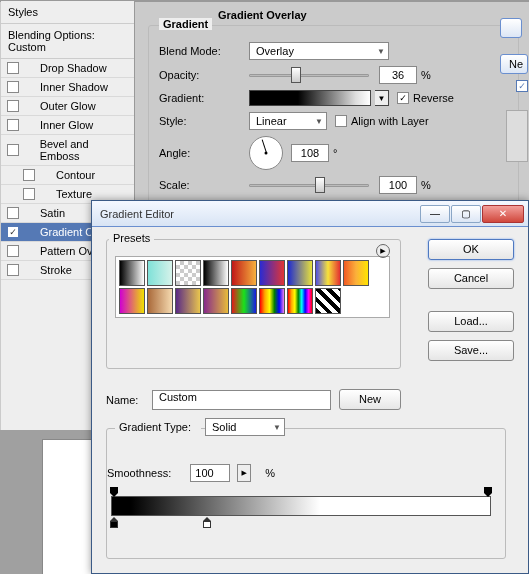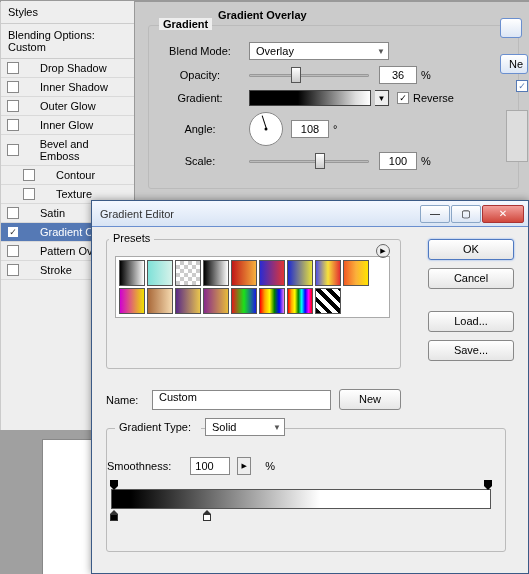--- a/index.html
+++ b/index.html
@@ -14,21 +14,21 @@
   .ls-row.indent { padding-left: 22px; }
   .ls-row.selected { background: #5579b5; color: #fff; }
   .ls-chk { width: 12px; height: 12px; border: 1px solid #888; background: #fff; margin-right: 5px; display: inline-flex; align-items: center; justify-content: center; font-size: 9px; color: #333; }
   .ls-row.selected .ls-chk { background: #fff; border-color: #5579b5; color:#333; }
 
   .ls-main { position: absolute; top: 0; left: 135px; width: 395px; padding: 6px 12px; height:430px;}
   .ls-main .section-title { font-weight: bold; margin: 2px 0 4px 70px; }
   .ls-group { border: 1px solid #bbb; border-radius: 3px; padding: 10px 10px 12px 10px; margin-top: 4px; position: relative; }
   .ls-group legend { position: absolute; top: -8px; left: 10px; background: #eee; padding: 0 4px; font-weight: bold; }
   .frow { display: flex; align-items: center; margin: 6px 0; }
-  .flabel { width: 90px; text-align: center; padding-right: 8px; }
+  .flabel { width: 90px; text-align: left; padding-right: 8px; }
   .select { border: 1px solid #888; background: #fff; height: 18px; display: inline-flex; align-items: center; padding: 0 16px 0 6px; position: relative; min-width: 80px; }
   .select::after { content: "▼"; position: absolute; right: 3px; font-size: 8px; color: #555; }
   .slider { flex: 1; max-width: 120px; height: 18px; position: relative; display:flex; align-items:center;}
   .slider-track { height: 3px; background: #bbb; width: 100%; border:1px solid #999; border-radius:1px;}
   .slider-thumb { position: absolute; width: 10px; height: 16px; border:1px solid #555; background: linear-gradient(#fff,#ccc); top:1px;}
   .numbox { width: 38px; height: 18px; border: 1px solid #888; background:#fff; text-align:center; margin-left:10px; line-height:16px; }
   .pct { margin-left: 4px; }
   .gradbar { width: 122px; height: 16px; border: 1px solid #444; background: linear-gradient(to right, #000 0%, #000 40%, #ddd 88%, #fff 100%); display:inline-flex; margin-right:4px;}
   .gradbar-btn { width:14px; height:16px; border:1px solid #444; border-left:none; background:#eee; display:flex; align-items:center; justify-content:center; font-size:8px;}
   .chk-inline { width:12px; height:12px; border:1px solid #888; background:#fff; margin:0 4px 0 8px; display:inline-flex; align-items:center; justify-content:center; font-size:9px;}
@@ -156,20 +156,28 @@
       </div>
 
       <div class="frow">
         <div class="flabel">Gradient:</div>
         <div class="gradbar"></div>
         <div class="gradbar-btn">▼</div>
         <span class="chk-inline">✓</span>
         <span>Reverse</span>
       </div>
 
+      <div class="frow">
+        <div class="flabel">Style:</div>
+        <div class="select" style="min-width:78px;">
+            <span>Linear</span>
+          </div>
+        <span class="chk-inline"></span>
+        <span>Align with Layer</span>
+      </div>
 
       <div class="frow">
         <div class="flabel">Angle:</div>
         <div class="angle-dial">
             <div class="needle"></div>
             <div class="dot"></div>
           </div>
         <div class="numbox" style="margin-left:0;">108</div>
         <span class="pct">°</span>
       </div>
@@ -239,21 +247,21 @@
         <div style="width:8px;"></div>
         <div class="ge-btn" style="width:62px; margin:0;">New</div>
       </div>
 
       <div class="ge-gtype" style="width:400px;">
         <legend><span>Gradient Type:</span>&nbsp;&nbsp;</legend>
         <div style="position:absolute; top:-11px; left:98px;" class="select">
             <span>Solid</span>
           </div>
 
-        <div class="frow" style="margin-top:16px;gap:8px;">
+        <div class="frow" style="margin-top:23px;gap:8px;">
           <span>Smoothness:</span>&nbsp;
           <div class="numbox2">100</div>
           <div class="spin">▶</div>
           <span style="margin-left:6px;">%</span>
         </div>
 
         <div class="gradbar-main">
           <div class="stop-top" style="left:2px;">
               <div class="sq"></div>
               <div class="tri"></div>

